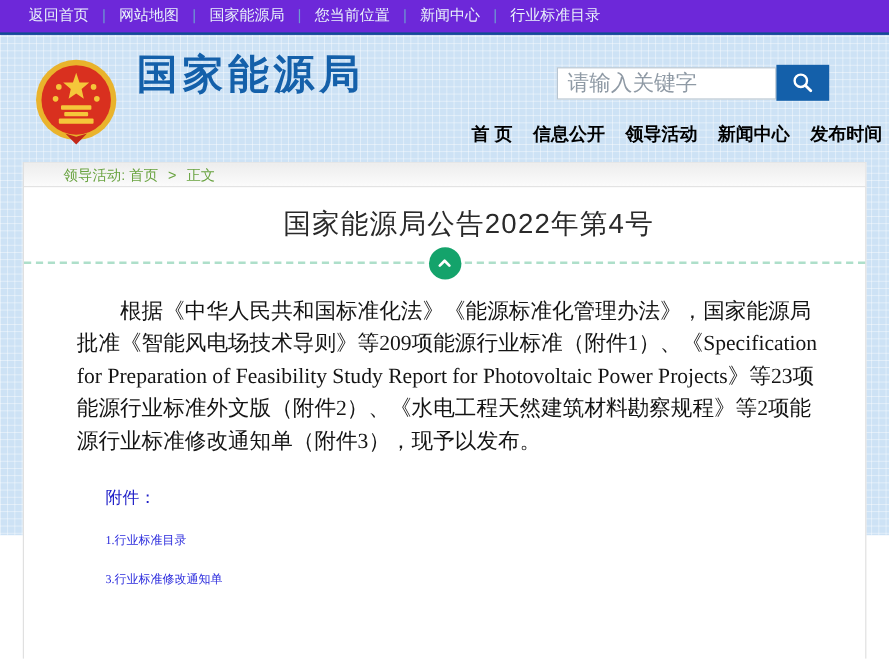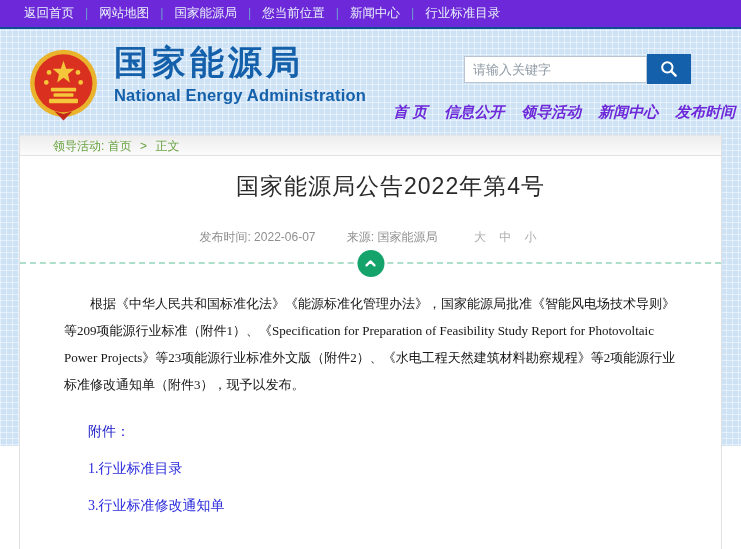--- a/index.html
+++ b/index.html
@@ -26,28 +26,28 @@
   .header { position:absolute; left:0; top:31px; width:741px; height:99px; z-index:2; }
 
   .emblem { position:absolute; left:27px; top:17px; width:73px; height:76px; }
 
   .brand { position:absolute; left:114px; top:11px; color:#1460aa; }
   .brand .cn { font-size:34px; font-weight:bold; letter-spacing:4px; line-height:40px; }
   .brand .en { font-size:16.5px; font-weight:bold; line-height:26px; letter-spacing:.2px; }
 
   .search { position:absolute; left:464px; top:23px; display:flex; align-items:center; height:30px; }
   .search input { width:183px; height:27px; border:1px solid #b9c6d2; padding:0 8px;
-    font-size:13px; color:#15803d; background:#fff; outline:none; }
+    font-size:18px; color:#15803d; background:#fff; outline:none; }
   .search input::placeholder { color:#8f9aa5; }
   .search button { width:44px; height:30px; border:none; background:#1460aa; cursor:pointer;
     display:flex; align-items:center; justify-content:center; }
 
   .mainnav { position:absolute; left:393px; top:72px; display:flex; gap:17px;
     font-size:15px; font-weight:bold; color:#1a5ca7; white-space:nowrap; }
-  .mainnav a { color:#6d28d9; text-decoration:none; cursor:pointer;font-style:italic; }
+  .mainnav a { color:#000000; text-decoration:none; cursor:pointer; }
 
   
   .card { position:absolute; left:19px; top:135px; width:703px; height:414px;
     background:#ffffff; border-left:1px solid #e0e0e0; border-right:1px solid #e0e0e0;
     z-index:2; }
 
   .breadcrumb { height:21px; line-height:20px; padding-left:33px;
     background:linear-gradient(#ededed, #fbfbfb);
     border-top:1px solid #e6e6e6; border-bottom:1px solid #e3e3e3;
     font-size:12px; color:#69a340; }
@@ -60,25 +60,25 @@
   .meta { margin-top:27px; text-align:center; font-size:12px; color:#8f8f8f; }
   .meta .grp { margin:0 14px; }
   .meta .fs { color:#adadad; margin:0 5px; cursor:pointer; }
 
   .divider { margin-top:16px; position:relative; border-top:2px dashed #aedfca; }
   .collapse-btn { position:absolute; left:50%; top:-14px; transform:translateX(-50%);
     width:27px; height:27px; border-radius:50%; background:#14a36b; border:none;
     display:flex; align-items:center; justify-content:center; cursor:pointer; }
 
   .body-text { margin:26px 38px 0 44px; text-indent:2em;
-    font-family:"Liberation Serif", serif; font-size:13px; line-height:27px; color:#141414; }
+    font-family:"Liberation Serif", serif; font-size:18px; line-height:27px; color:#141414; }
 
   .attach-label { margin:25px 0 0 68px; font-size:14px; font-weight:normal; color:#2020c8;
     font-family:"Liberation Serif", serif; }
-  .attach-link { display:block; margin:19px 0 0 68px; font-size:14px; color:#2b2bdd;
+  .attach-link { display:block; margin:19px 0 0 68px; font-size:10px; color:#2b2bdd;
     text-decoration:none; font-family:"Liberation Serif", serif; cursor:pointer; }
 </style>
 </head>
 <body>
 
 <div class="bg-grid"></div>
 
 <div class="topbar">
   <a>返回首页</a>
   <a>网站地图</a>
@@ -99,21 +99,20 @@
     <circle cx="21" cy="38" r="2.6" fill="#f5c63a"></circle>
     <circle cx="59" cy="38" r="2.6" fill="#f5c63a"></circle>
     <rect x="26" y="44" width="28" height="4" rx="1" fill="#f5c63a"></rect>
     <rect x="29" y="50" width="22" height="4" rx="1" fill="#f5c63a"></rect>
     <rect x="24" y="56" width="32" height="5" rx="1" fill="#f5c63a"></rect>
     <polygon points="30,70 40,80 50,70 40,73" fill="#c3281a"></polygon>
   </svg>
 
   <div class="brand">
     <div class="cn">国家能源局</div>
-    <div class="en">National Energy Administration</div>
   </div>
 
   <div class="search">
     <input type="text" placeholder="请输入关键字" style="">
     <button>
       <svg width="20" height="20" viewBox="0 0 24 24">
         <circle cx="10" cy="10" r="6.2" fill="none" stroke="#ffffff" stroke-width="2.4"></circle>
         <line x1="14.6" y1="14.6" x2="20" y2="20" stroke="#ffffff" stroke-width="2.8" stroke-linecap="round"></line>
       </svg>
     </button>
@@ -134,35 +133,20 @@
   <div class="breadcrumb">
     <span>领导活动:</span>
     <span> </span>
     <a>首页</a>
     <span class="sep">&gt;</span>
     <span>正文</span>
   </div>
 
   <h1 class="doc-title" style="font-weight:normal;">国家能源局公告2022年第4号</h1>
 
-  <div class="meta">
-    <span class="grp">
-      <span>发布时间:</span>
-      <span>2022-06-07</span>
-    </span>
-    <span class="grp">
-      <span>来源:</span>
-      <span>国家能源局</span>
-    </span>
-    <span class="grp">
-      <span class="fs">大</span>
-      <span class="fs">中</span>
-      <span class="fs">小</span>
-    </span>
-  </div>
 
   <div class="divider">
     <button class="collapse-btn">
       <svg width="16" height="16" viewBox="0 0 24 24">
         <polyline points="6,14 12,8 18,14" fill="none" stroke="#ffffff" stroke-width="3.4" stroke-linecap="round" stroke-linejoin="round"></polyline>
       </svg>
     </button>
   </div>
 
   <p class="body-text">根据《中华人民共和国标准化法》《能源标准化管理办法》，国家能源局批准《智能风电场技术导则》等209项能源行业标准（附件1）、《Specification for Preparation of Feasibility Study Report for Photovoltaic Power Projects》等23项能源行业标准外文版（附件2）、《水电工程天然建筑材料勘察规程》等2项能源行业标准修改通知单（附件3），现予以发布。</p>

